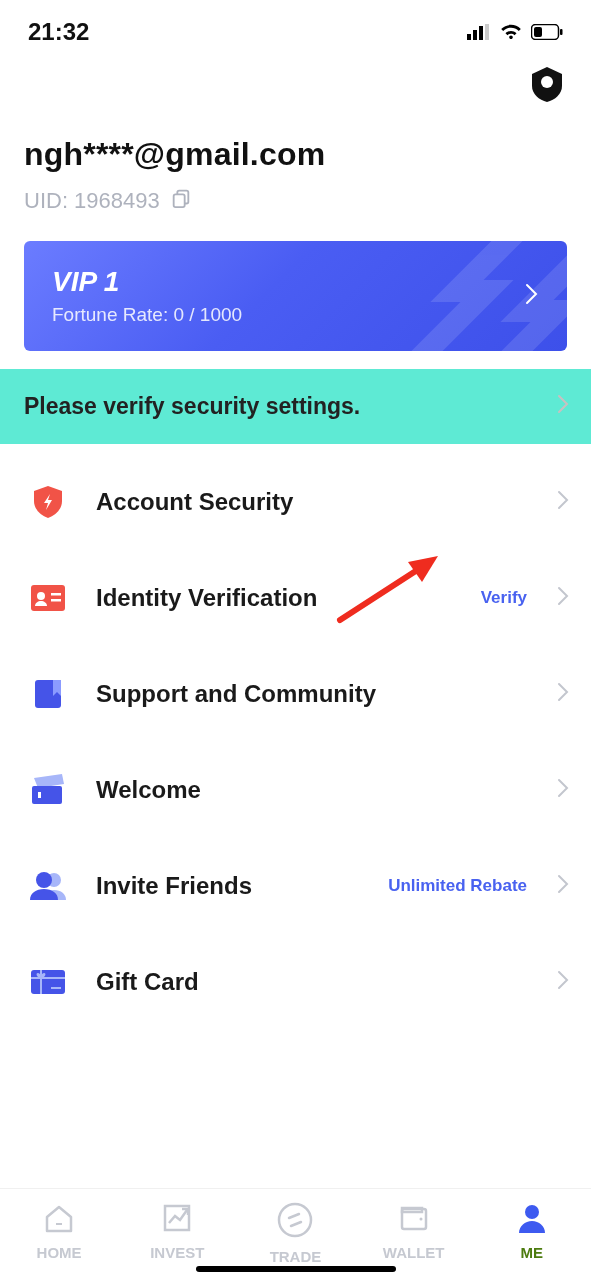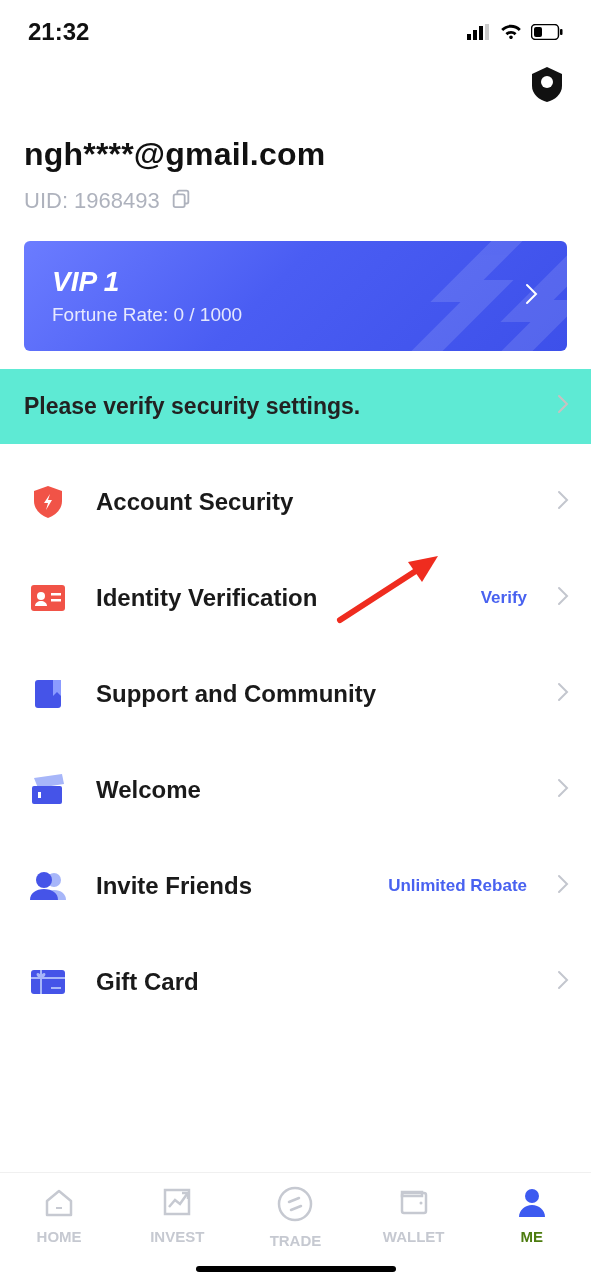--- a/index.html
+++ b/index.html
@@ -14,21 +14,21 @@
   .vip-title { font-size: 28px; font-weight: 700; font-style: italic; }
   .vip-sub { font-size: 19px; font-weight: 500; opacity: .85; }
   .warnbanner { margin-top: 18px; background: #5eead4; display: flex; align-items: center; justify-content: space-between; padding: 24px 22px 24px 24px; font-size: 23px; font-weight: 600; color: #222; }
   .list { padding-top: 10px; position: relative; }
   .item { display: flex; align-items: center; padding: 30px 22px 30px 30px; gap: 30px; }
   .item .iconwrap { width: 36px; height: 36px; display: flex; align-items: center; justify-content: center; }
   .item .label { flex: 1; font-size: 24px; font-weight: 700; color: #1a1a1a; }
   .item .accent { font-size: 17px; font-weight: 600; color: #4962f0; }
   .chev { flex-shrink: 0; }
   .arrow-annotation { position: absolute; left: 330px; top: 550px; pointer-events: none; }
-  .navbar { position: absolute; left: 0; right: 0; bottom: 0; height: 108px; background: #fff; border-top: 1px solid #f0f0f0; display: flex; align-items: flex-start; justify-content: space-around; padding-top: 12px; }
+  .navbar { position: absolute; left: 0; right: 0; bottom: 0; height: 92px; background: #fff; border-top: 1px solid #f0f0f0; display: flex; align-items: flex-start; justify-content: space-around; padding-top: 12px; }
   .navitem { display: flex; flex-direction: column; align-items: center; gap: 6px; font-size: 15px; font-weight: 600; color: #c6c9d1; width: 90px; }
   .navitem.active { color: #4d7c0f; }
   .homebar { position: absolute; bottom: 8px; left: 50%; transform: translateX(-50%); width: 200px; height: 6px; background: #000; border-radius: 3px; }
 </style>
 </head>
 <body>
 
 <div class="statusbar">
   <span>21:32</span>
   <div class="status-icons">

